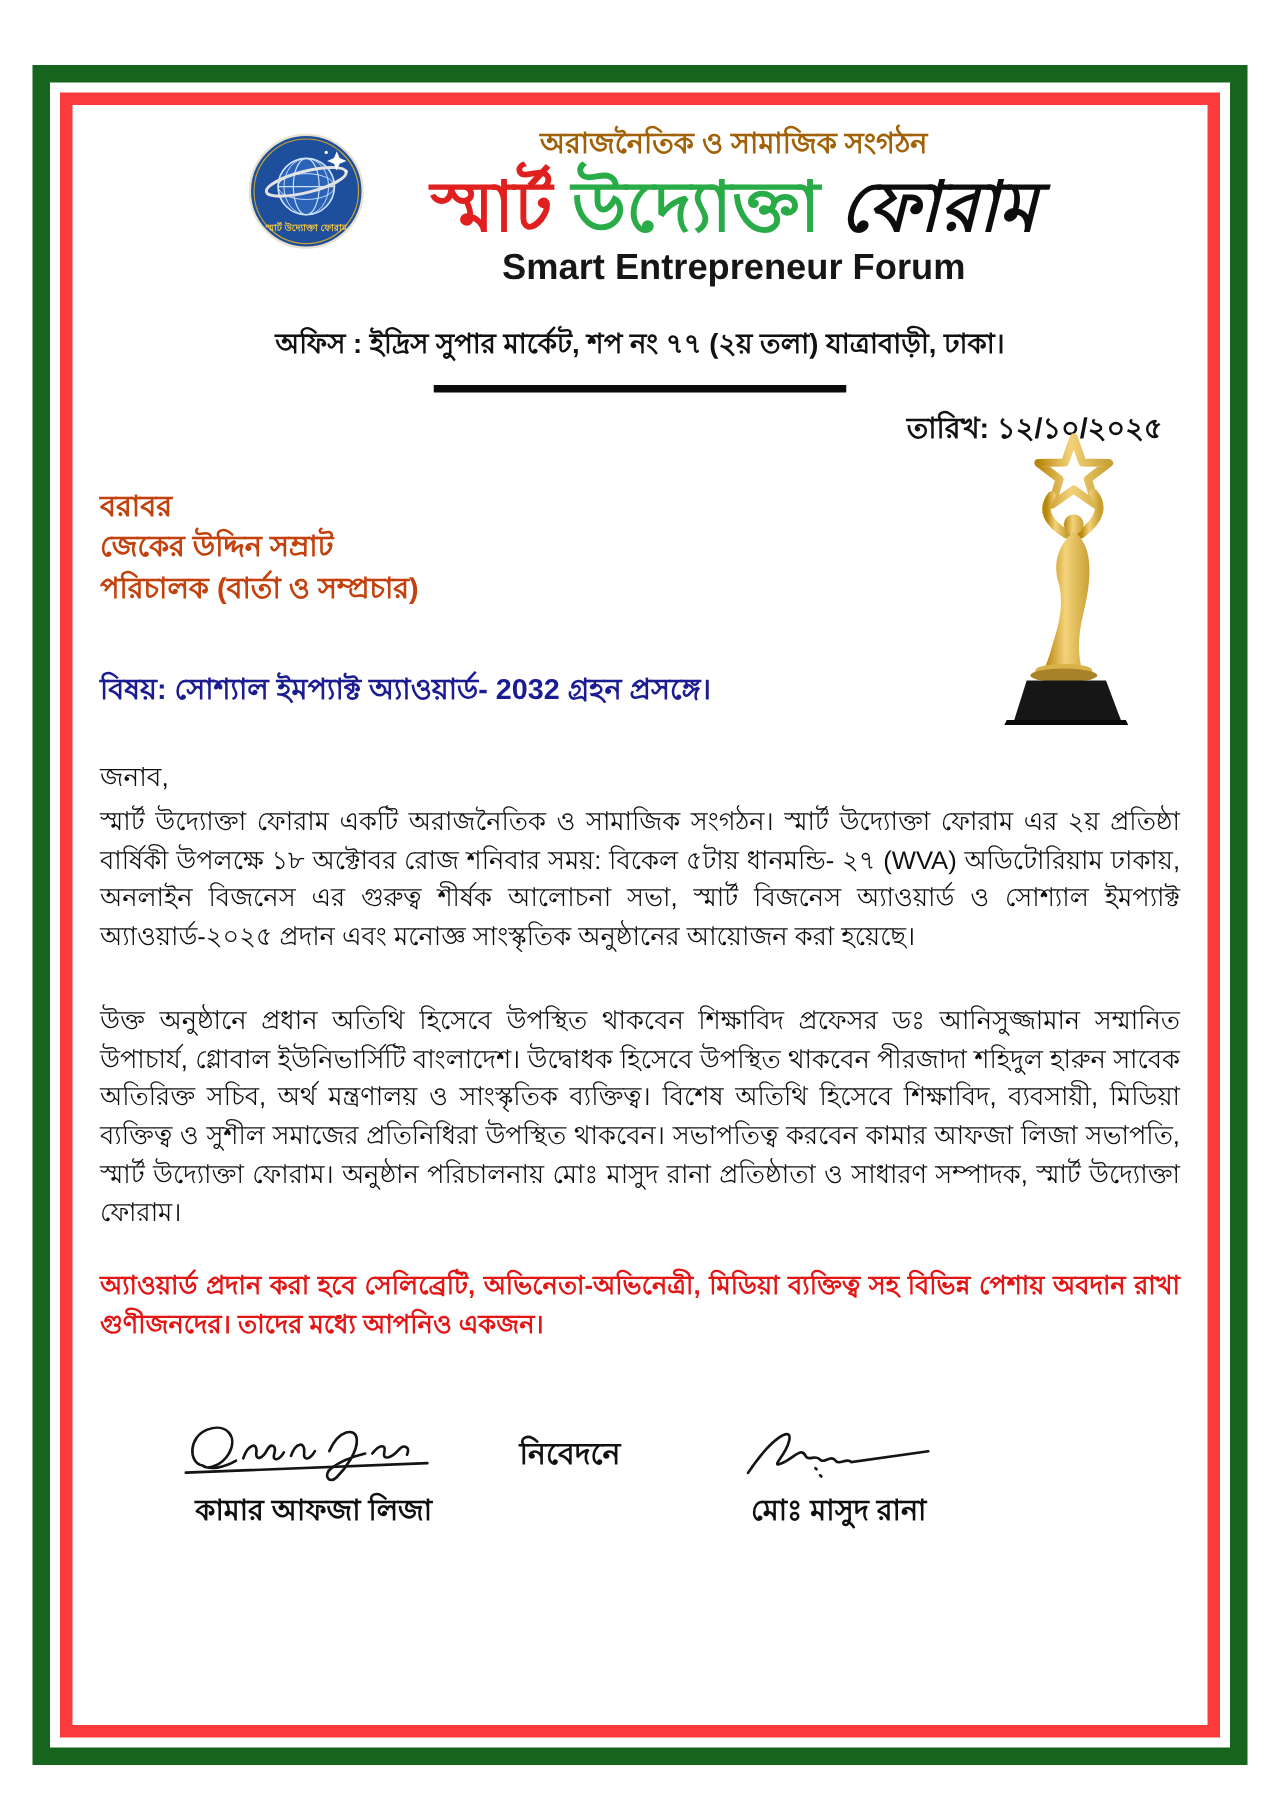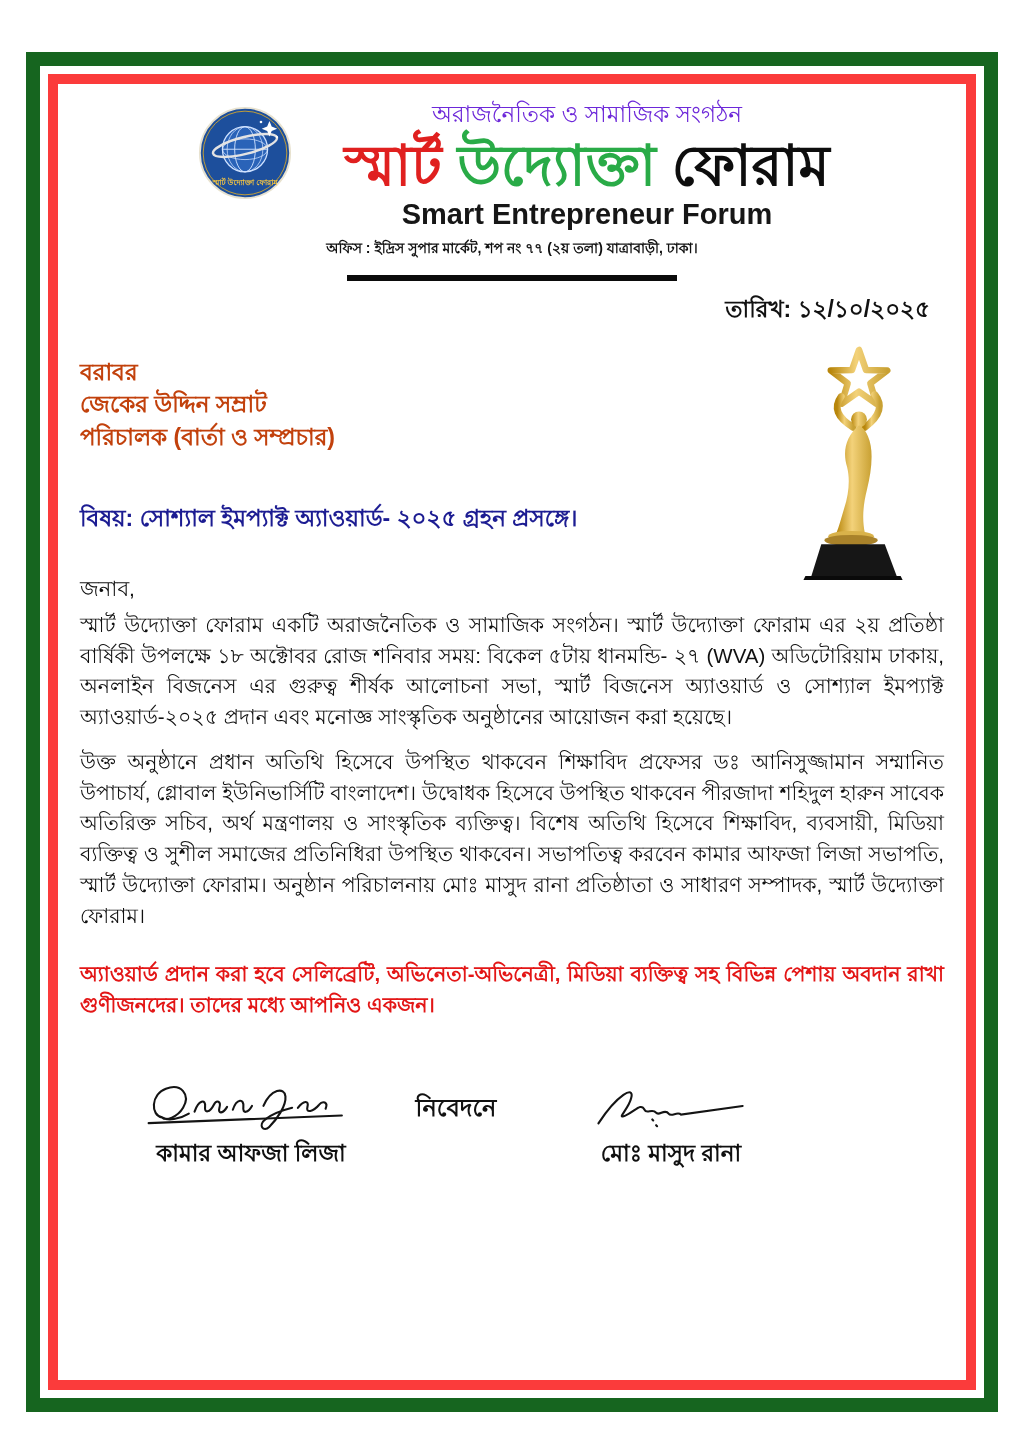--- a/index.html
+++ b/index.html
@@ -22,44 +22,44 @@
     background:#fff;overflow:hidden;
     display:flex;flex-direction:column;
     padding:12px 22px 8px 22px;
     position:relative;
   }
 
   
   .letterhead{position:relative;text-align:center;}
   .logo-wrap{position:absolute;left:118px;top:10px;width:94px;height:94px;}
   .head-text{margin-left:150px;}
-  .org-tagline{font-size:23px;font-weight:400;color:#6d28d9;letter-spacing:0;}
+  .org-tagline{font-size:23px;font-weight:700;color:#a16207;letter-spacing:0;}
   .org-title{margin:2px 0 0 0;font-size:56px;line-height:1.05;font-weight:800;color:#111;}
   .org-title .w-red{color:var(--title-red,#e0201f);}
   .org-title .w-green{color:var(--title-green,#29ab47);text-align:center;}
-  .org-title .w-black{color:#0d0d0d;}
+  .org-title .w-black{color:#0d0d0d;font-style:italic;}
   .org-en{font-size:29px;font-weight:700;color:#161616;margin-top:2px;}
-  .office-address{font-size:14px;color:#111;margin-top:6px;font-weight:600;}
+  .office-address{font-size:22px;color:#111;margin-top:26px;font-weight:600;}
   .divider-line{width:330px;height:6px;background:#0b0b0b;margin:14px auto 0 auto;}
   .letter-date{text-align:right;font-size:23px;font-weight:600;color:#111;margin:10px 14px 0 0;}
 
   
   .recipient-block{margin-top:26px;font-size:23px;font-weight:600;color:#c2410c;line-height:1.42;}
 
   
   .trophy{position:absolute;right:36px;top:258px;width:142px;height:238px;}
 
   
   .subject-line{margin-top:46px;font-size:23px;font-weight:700;color:var(--subject-blue,#1c1c92);}
 
   
   .salutation{margin-top:34px;font-size:21px;color:#101010;}
   .body-para{font-size:20.5px;line-height:1.5;color:#101010;text-align:justify;margin:0;}
   .p-first{margin-top:2px;}
-  .p-gap{margin-top:14px;}
+  .p-gap{margin-top:36px;}
   .p-red{color:var(--body-red,#e31616);font-weight:700;margin-top:28px;}
   .p-last{margin-top:28px;}
 
   
   .sig-row{display:flex;justify-content:flex-start;align-items:flex-start;margin-top:52px;padding:0 28px 0 36px;}
   .sig-col{text-align:center;}
   .sig-left{width:270px;}
   .sig-center{width:140px;padding-top:16px;font-size:24px;font-weight:600;color:#111;}
   .sig-right{width:290px;}
   .sig-script{height:58px;display:flex;align-items:flex-end;justify-content:center;}
@@ -123,21 +123,21 @@
           <path d="M76,86 C92,74 94,63 86,53" fill="none" stroke="url(#gold)" stroke-width="7" stroke-linecap="round"></path>
           <circle cx="70" cy="78" r="8" fill="url(#gold)"></circle>
           <path d="M70,84 C57,95 53,110 58,126 C61,138 60,152 55,168 C52,178 50,186 47,193 L76,193 C73,179 74,165 78,149 C83,129 85,108 79,95 C76,88 73,86 70,84 Z" fill="url(#gold)"></path>
           <ellipse cx="62" cy="196" rx="23" ry="5.5" fill="#d9b24a"></ellipse>
           <ellipse cx="62" cy="200" rx="27" ry="5.5" fill="#a9822a"></ellipse>
           <polygon points="32,204 96,204 108,236 22,236" fill="#161616"></polygon>
           <polygon points="16,236 112,236 114,240 14,240" fill="#0a0a0a"></polygon>
         </svg>
       </div>
 
-      <div class="subject-line">বিষয়: সোশ্যাল ইমপ্যাক্ট অ্যাওয়ার্ড- ২০২৫ গ্রহন প্রসঙ্গে।</div>
+      <div class="subject-line">বিষয়: সোশ্যাল ইমপ্যাক্ট অ্যাওয়ার্ড- 2032 গ্রহন প্রসঙ্গে।</div>
 
       <div class="salutation">জনাব,</div>
       <p class="body-para p-first">স্মার্ট উদ্যোক্তা ফোরাম একটি অরাজনৈতিক ও সামাজিক সংগঠন। স্মার্ট উদ্যোক্তা ফোরাম এর ২য় প্রতিষ্ঠা বার্ষিকী উপলক্ষে ১৮ অক্টোবর রোজ শনিবার সময়: বিকেল ৫টায় ধানমন্ডি- ২৭  (WVA) অডিটোরিয়াম ঢাকায়, অনলাইন বিজনেস এর গুরুত্ব শীর্ষক আলোচনা সভা, স্মার্ট বিজনেস অ্যাওয়ার্ড ও সোশ্যাল ইমপ্যাক্ট অ্যাওয়ার্ড-২০২৫ প্রদান এবং মনোজ্ঞ সাংস্কৃতিক অনুষ্ঠানের আয়োজন করা হয়েছে।</p>
       <p class="body-para p-gap">উক্ত অনুষ্ঠানে প্রধান অতিথি হিসেবে উপস্থিত থাকবেন শিক্ষাবিদ প্রফেসর ডঃ আনিসুজ্জামান সম্মানিত উপাচার্য, গ্লোবাল ইউনিভার্সিটি বাংলাদেশ। উদ্বোধক হিসেবে উপস্থিত থাকবেন পীরজাদা শহিদুল হারুন সাবেক অতিরিক্ত সচিব, অর্থ মন্ত্রণালয় ও সাংস্কৃতিক ব্যক্তিত্ব। বিশেষ অতিথি হিসেবে শিক্ষাবিদ, ব্যবসায়ী, মিডিয়া ব্যক্তিত্ব ও সুশীল সমাজের প্রতিনিধিরা উপস্থিত থাকবেন। সভাপতিত্ব করবেন কামার আফজা লিজা সভাপতি, স্মার্ট উদ্যোক্তা ফোরাম। অনুষ্ঠান পরিচালনায় মোঃ মাসুদ রানা প্রতিষ্ঠাতা ও সাধারণ সম্পাদক, স্মার্ট উদ্যোক্তা ফোরাম।</p>
       <p class="body-para p-red">অ্যাওয়ার্ড প্রদান করা হবে সেলিব্রেটি, অভিনেতা-অভিনেত্রী, মিডিয়া ব্যক্তিত্ব সহ বিভিন্ন পেশায় অবদান রাখা গুণীজনদের। তাদের মধ্যে আপনিও একজন।</p>
 
       <div class="sig-row">
         <div class="sig-col sig-left">
           <div class="sig-script">
             <svg viewBox="0 0 230 56" width="220" height="54">

